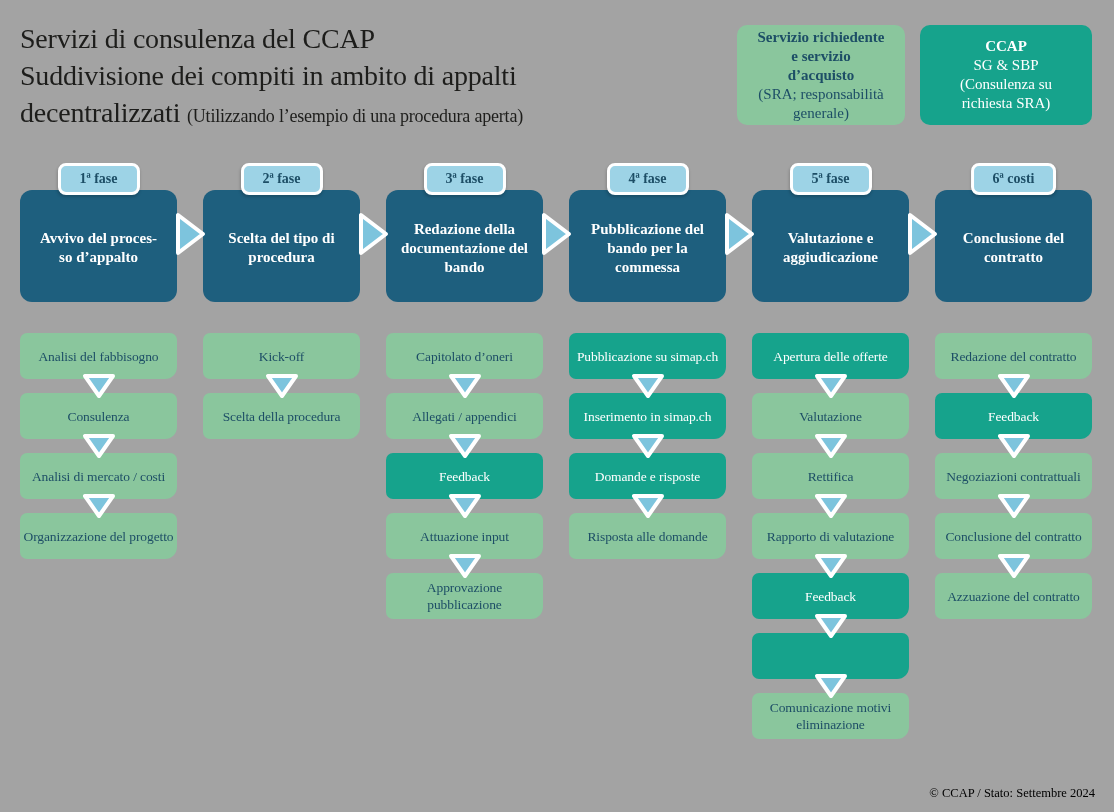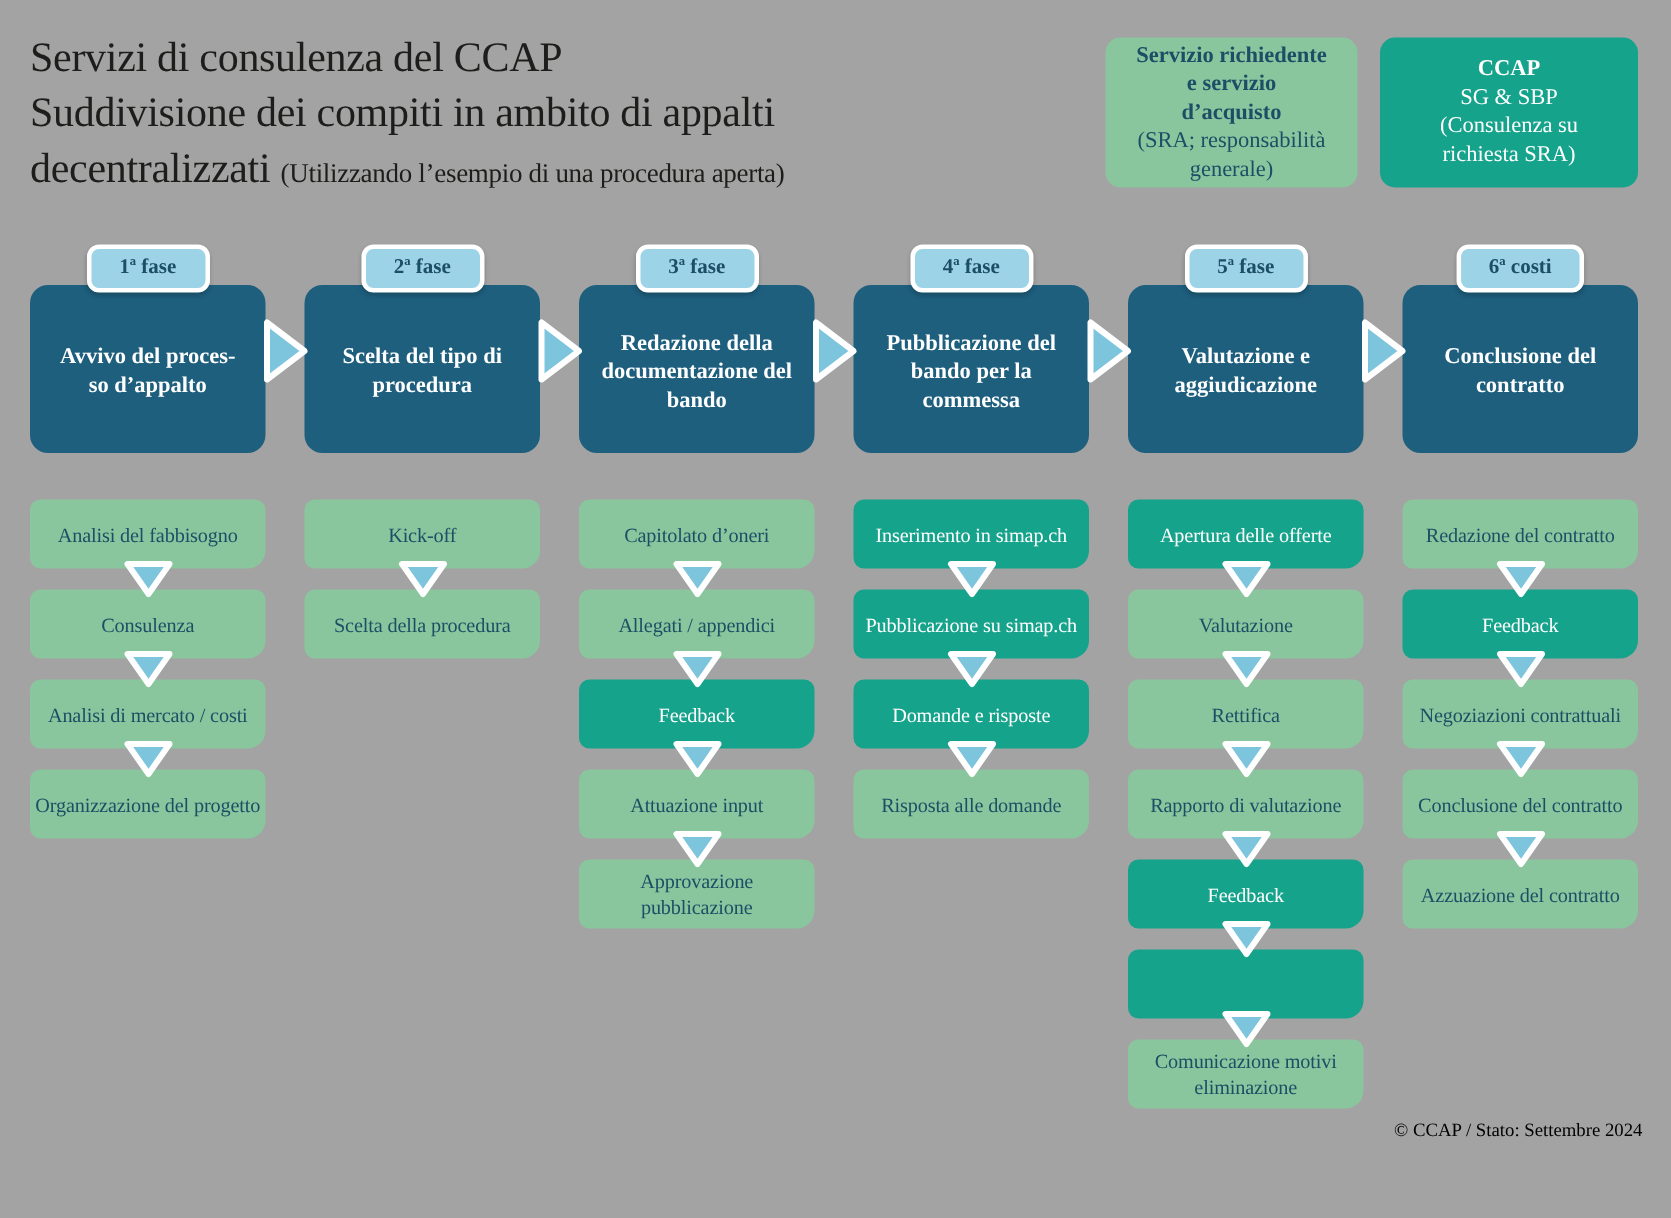--- a/index.html
+++ b/index.html
@@ -48,21 +48,21 @@
   .steps { position:absolute; top:173px; left:0; width:157px; }
   .step { position:relative; height:46px; margin-bottom:14px; border-radius:7px 7px 12px 7px;
     display:flex; align-items:center; justify-content:center; text-align:center;
     box-sizing:border-box; padding:12px 3px; }
   .step.green { background:var(--green); color:var(--navy); }
   .step.teal  { background:var(--teal);  color:#ffffff; }
   .step-label { font-size:13.5px; line-height:17px; letter-spacing:-0.1px; }
   .down-arrow { position:absolute; left:50%; bottom:-21px; transform:translateX(-50%);
     width:38px; height:28px; color:var(--arrow); z-index:2; }
 
-  .footer { position:absolute; top:746px; right:19px; font-size:12.5px; color:#000; }
+  .footer { position:absolute; top:786px; right:19px; font-size:12.5px; color:#000; }
 </style>
 </head>
 <body>
 
 <div class="page" style="--dark: #1e5f7e; --green: #8ac69d; --teal: #16a38c; --badge: #9dd3e6; --arrow: #7dc4dd; --navy: #1d4e66;">
 
   <div class="title-block">
     <div class="title-line">Servizi di consulenza del CCAP</div>
     <div class="title-line">Suddivisione dei compiti in ambito di appalti</div>
     <div class="title-line"><span>decentralizzati</span> <span class="title-sub">(Utilizzando l’esempio di una procedura aperta)</span></div>
@@ -163,27 +163,27 @@
     </div>
   </div>
 
   <div class="phase-col col-4">
     <div class="phase-badge">4ª fase</div>
     <div class="phase-header">
       <span class="phase-title">Pubblicazione del bando per la commessa</span>
     </div>
     <div class="steps">
       <div class="step teal">
+        <span class="step-label">Pubblicazione su simap.ch</span>
+        <svg class="down-arrow" viewBox="0 0 38 28">
+            <polygon points="5,4 33,4 19,24"></polygon>
+          </svg>
+      </div>
+      <div class="step teal">
         <span class="step-label">Inserimento in simap.ch</span>
-        <svg class="down-arrow" viewBox="0 0 38 28">
-            <polygon points="5,4 33,4 19,24"></polygon>
-          </svg>
-      </div>
-      <div class="step teal">
-        <span class="step-label">Pubblicazione su simap.ch</span>
         <svg class="down-arrow" viewBox="0 0 38 28">
             <polygon points="5,4 33,4 19,24"></polygon>
           </svg>
       </div>
       <div class="step teal">
         <span class="step-label">Domande e risposte</span>
         <svg class="down-arrow" viewBox="0 0 38 28">
             <polygon points="5,4 33,4 19,24"></polygon>
           </svg>
       </div>

